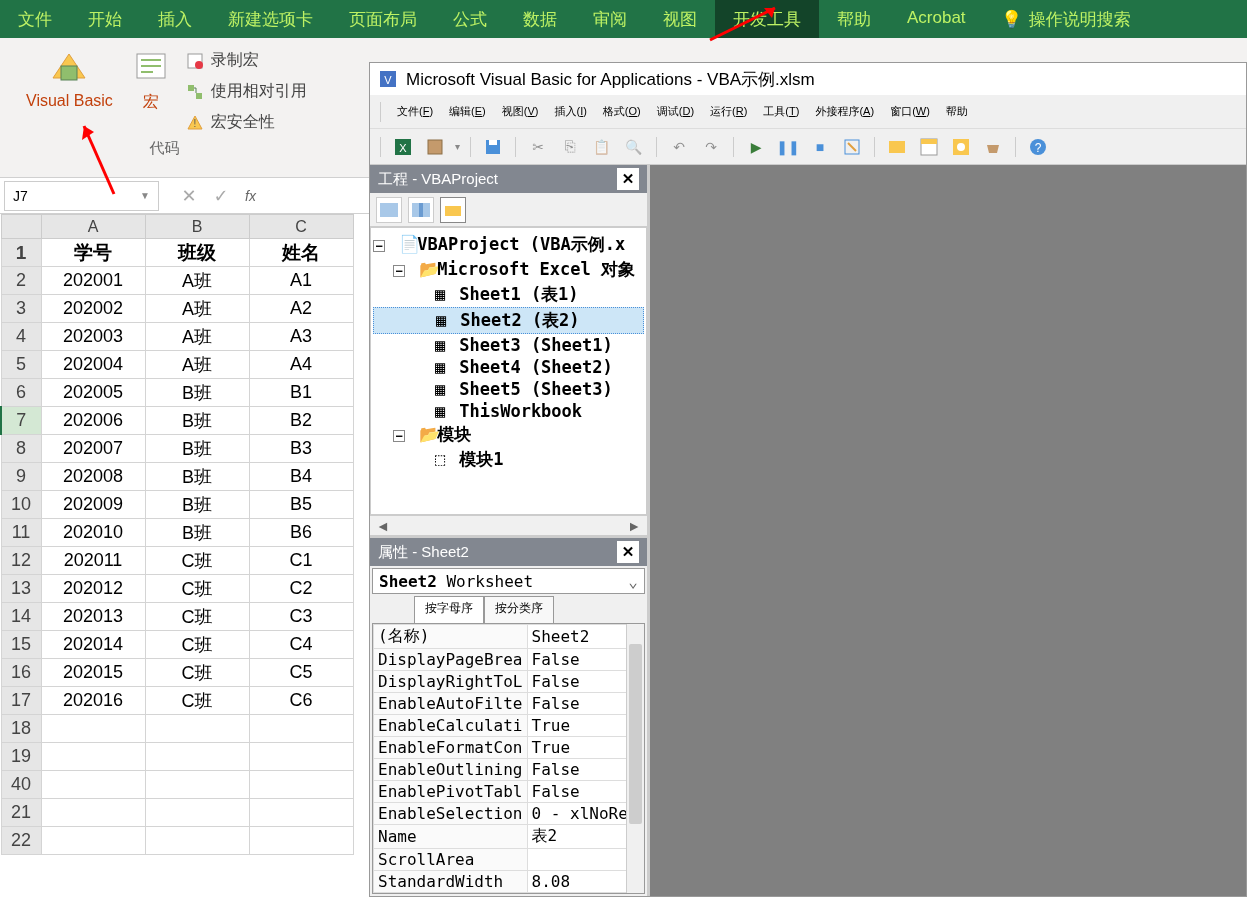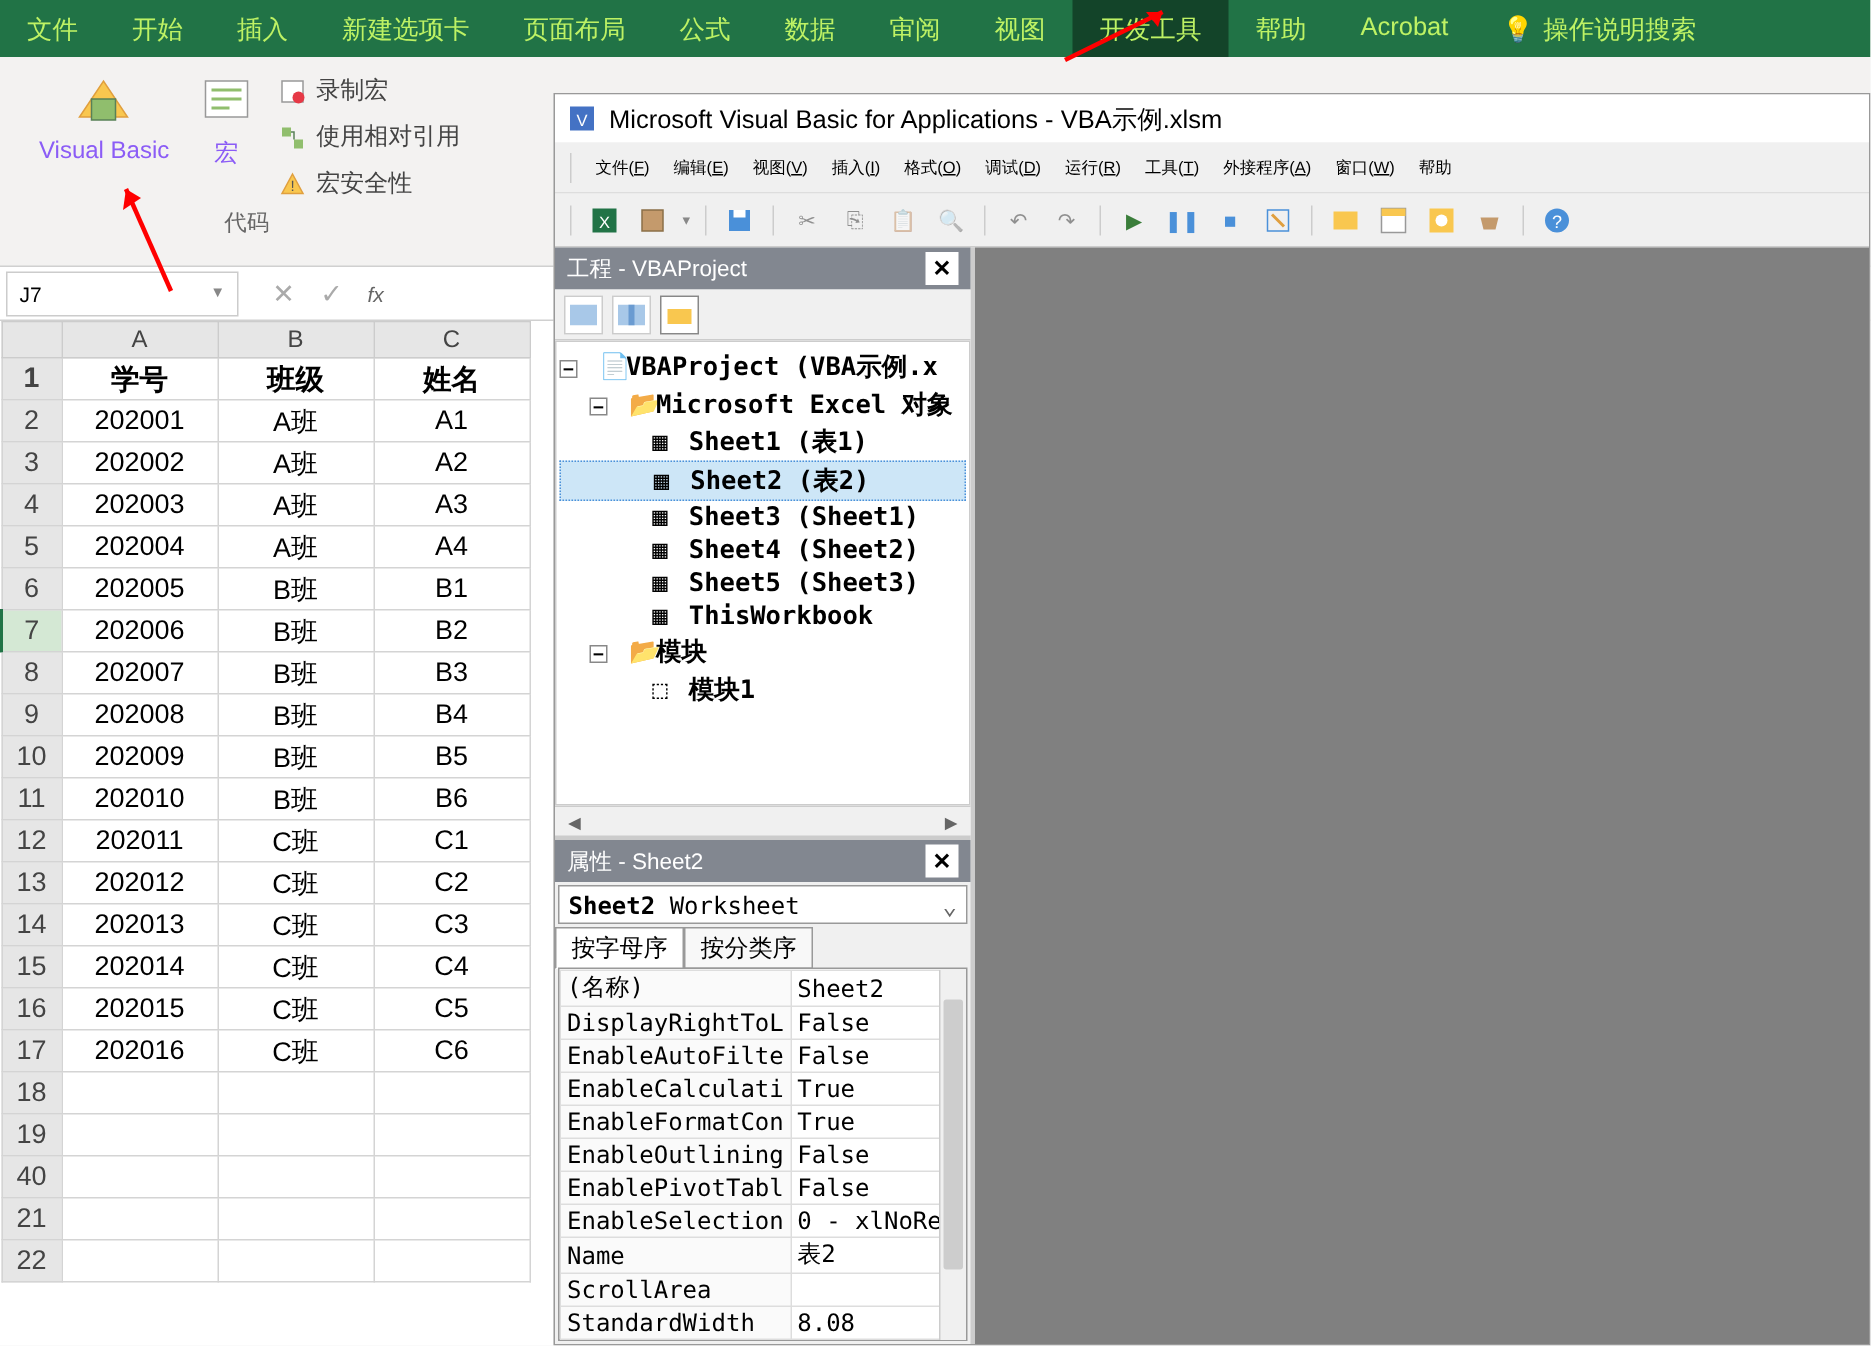--- a/index.html
+++ b/index.html
@@ -10,21 +10,21 @@
 .ribbon-tab { padding: 8px 18px; cursor: pointer; font-size: 17px; position: relative; }
 .ribbon-tab.active { background: #134429; }
 .ribbon-tab .bulb { margin-right: 6px; }
 
 
 .ribbon-content { background: #f3f2f1; height: 140px; border-bottom: 1px solid #d0d0d0; display: flex; padding: 6px 10px 0 10px; }
 .ribbon-group { display: flex; flex-direction: column; align-items: center; padding: 0 8px; }
 .ribbon-group-label { font-size: 15px; color: #666; margin-top: 4px; }
 .big-button { display: flex; flex-direction: column; align-items: center; padding: 4px 8px; cursor: pointer; }
 .big-button .icon { width: 44px; height: 38px; display: flex; align-items: center; justify-content: center; font-size: 30px; }
-.big-button .label { font-size: 16px; color: #8b5cf6; margin-top: 6px; }
+.big-button .label { font-size: 16px; color: #c2410c; margin-top: 6px; }
 .small-buttons { display: flex; flex-direction: column; gap: 6px; padding-top: 4px; }
 .small-button { display: flex; align-items: center; gap: 6px; font-size: 16px; color: #444; cursor: pointer; padding: 2px 4px; }
 .small-button .sicon { width: 20px; height: 20px; display: inline-flex; align-items: center; justify-content: center; }
 
 
 .arrow { position: absolute; pointer-events: none; }
 
 
 .formula-bar { height: 36px; display: flex; align-items: center; border-bottom: 1px solid #d0d0d0; background: #fff; }
 .name-box { width: 155px; height: 30px; border: 1px solid #ccc; margin: 0 4px; display: flex; align-items: center; padding: 0 8px; background: #fff; }
@@ -64,21 +64,21 @@
 .tree-row { white-space: nowrap; padding: 1px 0; font-weight: bold; }
 .tree-row.sel { background: #cde6f7; border: 1px dotted #4a90d9; }
 .tree-exp { display: inline-block; width: 12px; height: 12px; border: 1px solid #888; text-align: center; line-height: 10px; font-size: 12px; margin-right: 4px; background: #fff; }
 .tree-icon { display: inline-block; width: 18px; text-align: center; }
 .tree-scroll { height: 20px; background: #f0f0f0; border-top: 1px solid #ccc; display: flex; align-items: center; justify-content: space-between; padding: 0 6px; }
 .tree-scroll span { color: #666; cursor: pointer; }
 
 .vbe-props { flex: 1; display: flex; flex-direction: column; border-top: 3px solid #ccc; }
 .props-combo { height: 26px; border: 1px solid #999; margin: 2px; display: flex; align-items: center; padding: 0 6px; background: #fff; font-family: "SimSun", monospace; font-size: 16px; }
 .props-combo .dd { margin-left: auto; color: #666; }
-.props-tabs { display: flex; height: 28px; font-size: 16px; }
+.props-tabs { display: flex; height: 28px; font-size: 12px; margin-left: 44px; }
 .props-tab { padding: 3px 10px; border: 1px solid #999; background: #f8f8f8; cursor: pointer; }
 .props-tab.active { background: #fff; border-bottom: 1px solid #fff; }
 .props-table { flex: 1; overflow: auto; background: #fff; border: 1px solid #999; margin: -1px 2px 2px 2px; }
 .props-table table { width: 100%; border-collapse: collapse; font-family: "SimSun", monospace; font-size: 16px; }
 .props-table td { border: 1px solid #ddd; padding: 1px 4px; height: 21px; overflow: hidden; white-space: nowrap; }
 .props-table td:first-child { width: 130px; background: #fafafa; }
 .props-scroll { position: absolute; right: 0; top: 0; bottom: 0; width: 18px; background: #f0f0f0; border-left: 1px solid #ccc; }
 .props-scroll .thumb { position: absolute; left: 2px; right: 2px; top: 20px; height: 180px; background: #cdcdcd; border-radius: 2px; }
 
 .vbe-main { flex: 1; background: #808080; }
@@ -467,20 +467,24 @@
             <div class="props-tab">按分类序</div>
           </div>
         <div class="props-table" style="position:relative;">
           <table id="props-table-body">
               <tbody>
                 <tr>
                   <td>(名称)</td>
                   <td>Sheet2</td>
                 </tr>
                 <tr>
+                  <td>DisplayPageBrea</td>
+                  <td>False</td>
+                </tr>
+                <tr>
                   <td>DisplayRightToL</td>
                   <td>False</td>
                 </tr>
                 <tr>
                   <td>EnableAutoFilte</td>
                   <td>False</td>
                 </tr>
                 <tr>
                   <td>EnableCalculati</td>
                   <td>True</td>

